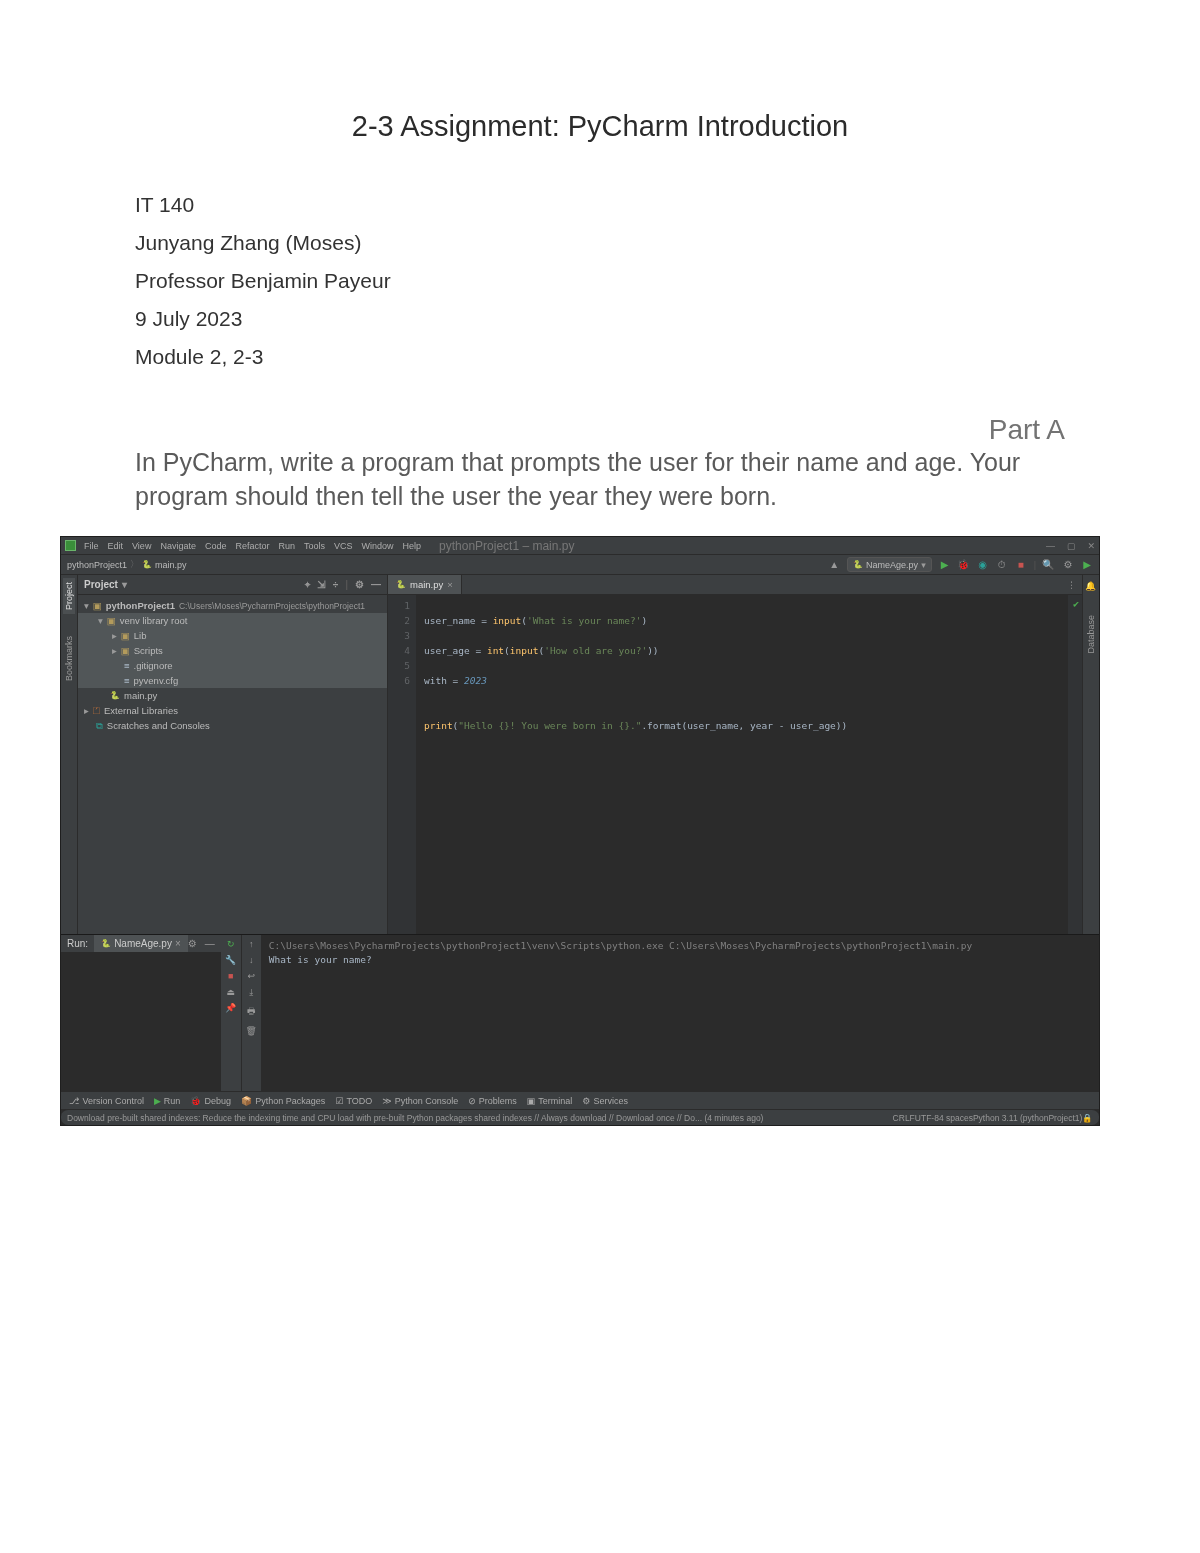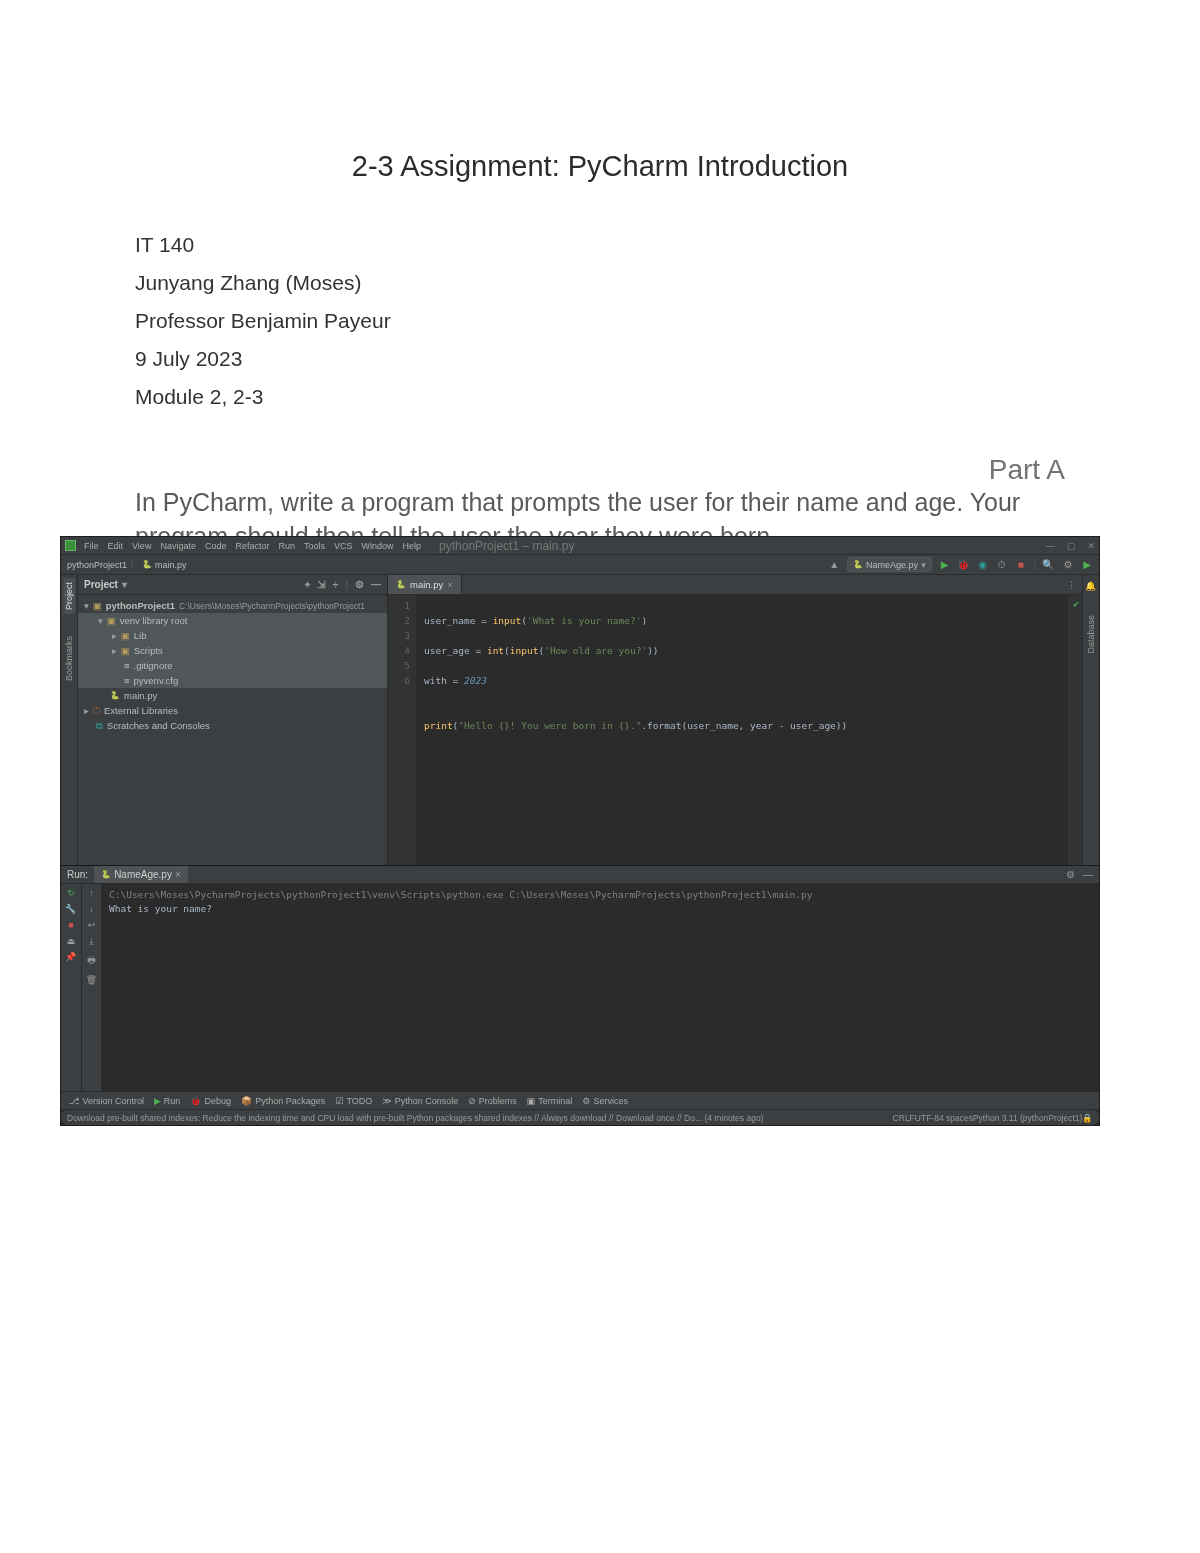--- a/index.html
+++ b/index.html
@@ -6,21 +6,20 @@
   body {
     width: 1200px;
     height: 1553px;
     background: #ffffff;
     font-family: "Segoe UI", Arial, sans-serif;
     color: #333333;
     position: relative;
   }
   .doc-container {
     padding: 110px 135px 0 135px;
-    margin-top: 40px;
   }
   .doc-title {
     text-align: center;
     font-size: 29px;
     font-weight: 500;
     color: #2b2b2b;
     margin-bottom: 50px;
   }
   .header-line {
     font-size: 21px;
@@ -121,21 +120,21 @@
   .editor-tabs{ height:20px; background:#3c3f41; display:flex; align-items:center; border-bottom:1px solid #2b2b2b; }
   .editor-tab{ display:flex; align-items:center; gap:4px; padding:0 8px; height:100%; background:#4e5254; font-size:9.5px; color:#ddd; border-right:1px solid #2b2b2b;}
   .editor-body{ flex:1; display:flex; font-family: Consolas, monospace; font-size:9.5px; position:relative;}
   .line-nums{ width:28px; text-align:right; padding:3px 6px 0 0; color:#606366; background:#313335; line-height:15px;}
   .code{ padding:3px 0 0 8px; line-height:15px; white-space:pre; color:#a9b7c6; flex:1;}
   .editor-rgutter{ position:absolute; right:0; top:0; width:15px; height:100%; background:#313335; border-left:1px solid #2b2b2b;}
   .check-icon{ position:absolute; top:3px; right:3px; color:#4caf50; font-size:10px;}
   
   .gutter-right{ width:17px; background:#3c3f41; border-left:1px solid #2b2b2b; display:flex; flex-direction:column; align-items:center; padding-top:6px; gap:20px;}
   
-  .run-panel{ height:226px; background:#2b2b2b; display:flex; flex-direction:column; border-top:1px solid #1a1a1a;justify-content:center;}
+  .run-panel{ height:157px; background:#2b2b2b; display:flex; flex-direction:row; border-top:1px solid #1a1a1a;justify-content:center;}
   .run-header{ height:18px; background:#3c3f41; display:flex; align-items:center; padding:0 6px; font-size:10px; color:#ccc; border-bottom:1px solid #2b2b2b;}
   .run-header .run-tab{ display:flex; align-items:center; gap:3px; background:#4e5254; padding:0 7px; height:100%; margin-left:6px;}
   .run-header .tools{ margin-left:auto; display:flex; gap:8px; color:#999;}
   .run-body{ flex:1; display:flex;}
   .run-toolbar{ width:20px; background:#3c3f41; display:flex; flex-direction:column; align-items:center; padding-top:4px; gap:6px;}
   .run-toolbar2{ width:20px; background:#3c3f41; display:flex; flex-direction:column; align-items:center; padding-top:4px; gap:6px; border-left:1px solid #2b2b2b;}
   .console{ flex:1; padding:4px 8px; font-family:Consolas,monospace; font-size:9.5px; line-height:14px;}
   .console .path{ color:#808080;}
   .console .prompt{ color:#a9b7c6;}
   

